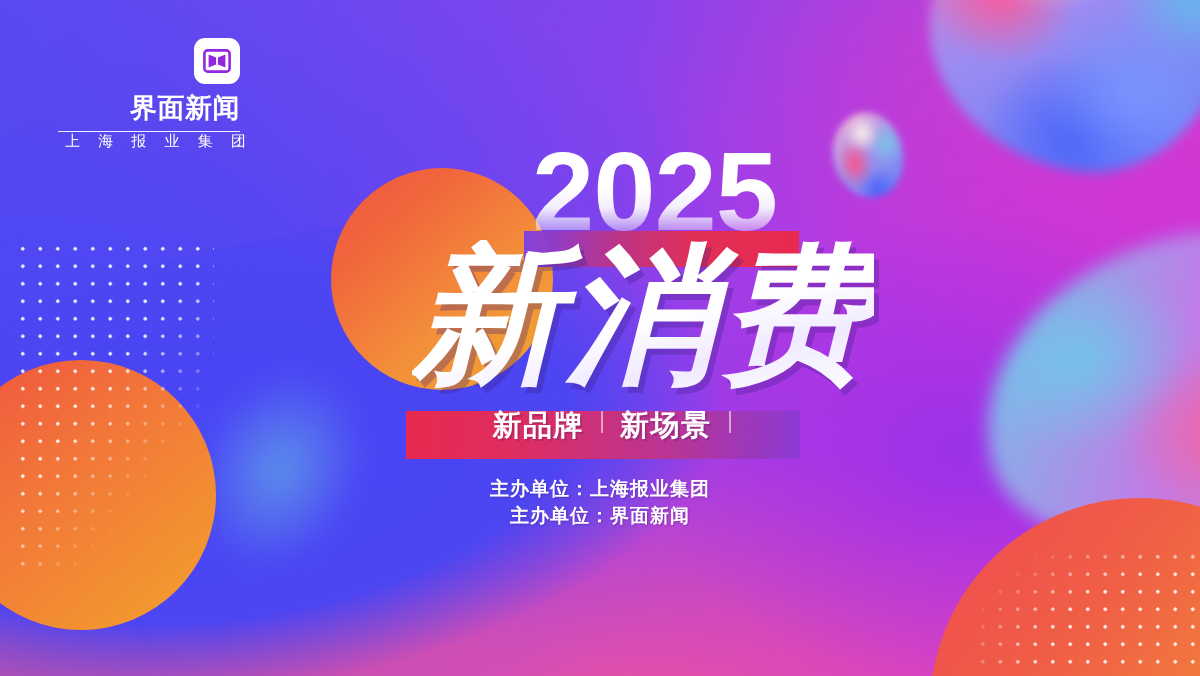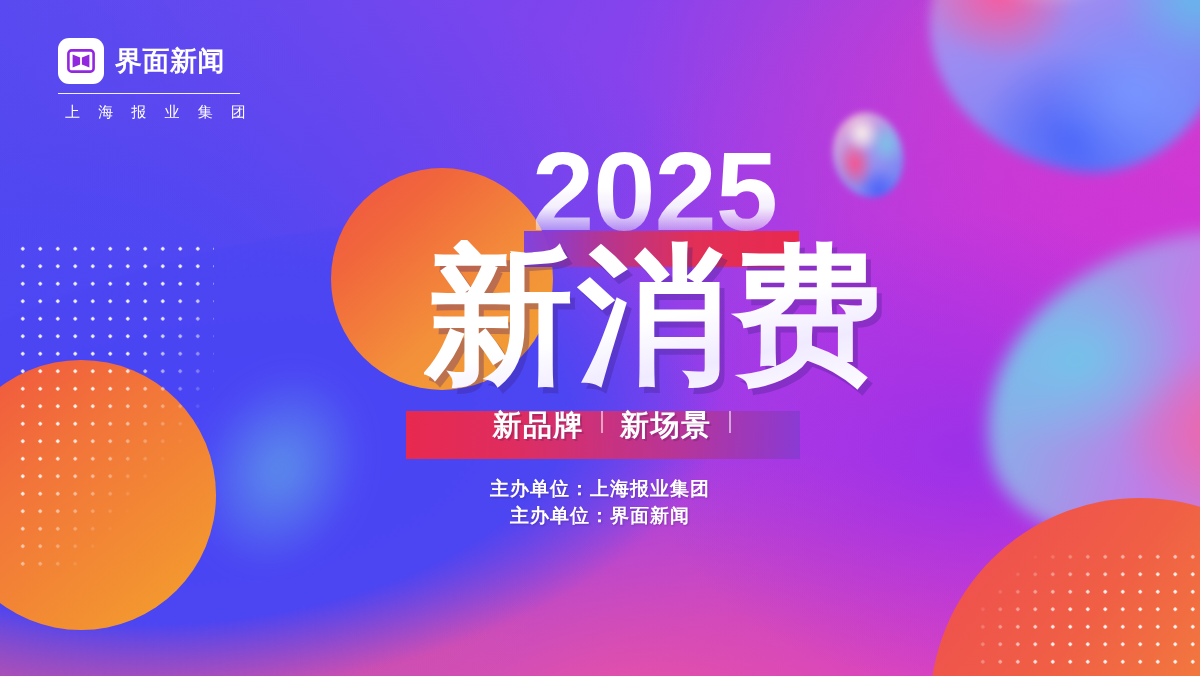--- a/index.html
+++ b/index.html
@@ -147,22 +147,23 @@
   }
 
   
   .logo-block {
     position: absolute;
     left: 58px; top: 38px;
     width: 182px;
   }
   .logo-row {
     display: flex;
-    align-items: center;
+    align-items: flex-end;
     gap: 11px;
+    flex-direction: column;
   }
   .logo-mark {
     width: 46px; height: 46px;
     border-radius: 11px;
     background: #ffffff;
     display: flex;
     align-items: center;
     justify-content: center;
     flex: 0 0 auto;
   }
@@ -175,21 +176,20 @@
     line-height: 1;
     white-space: nowrap;
   }
   .logo-rule {
     margin-top: 9px;
     height: 1px;
     width: 182px;
     background: rgba(255,255,255,0.92);
   }
   .logo-sub {
-    margin-top: 9px;
     color: #ffffff;
     font-size: 15px;
     letter-spacing: 7px;
     text-indent: 7px;
     text-align: center;
     white-space: nowrap;
   }
 
   
   .year {
@@ -210,32 +210,33 @@
 
   .red-band {
     position: absolute;
     left: 524px; top: 231px;
     width: 275px; height: 36px;
     background: linear-gradient(90deg, rgba(124,63,230,0.95) 0%, #b6358f 30%, #e12f56 62%, #e9294f 100%);
   }
 
   .headline {
     position: absolute;
-    left: 424px; top: 240px;
+    left: 412px; top: 240px;
     font-size: 150px;
     font-weight: bold;
     line-height: 1;
     letter-spacing: 4px;
     white-space: nowrap;
     color: #ffffff;
     background: linear-gradient(168deg, #ffffff 0%, #ffffff 52%, #f0eaff 74%, #ffffff 100%);
     -webkit-background-clip: text;
             background-clip: text;
     -webkit-text-fill-color: transparent;
     filter: drop-shadow(5px 6px 0 rgba(60,30,130,0.30));
+    font-style: italic;
   }
 
   .tagline-band {
     position: absolute;
     left: 406px; top: 411px;
     width: 394px; height: 48px;
     background: linear-gradient(92deg, #e8294f 0%, #de2d60 28%, #b83596 68%, #8a3ad4 100%);
     display: flex;
     align-items: flex-start;
     justify-content: center;

